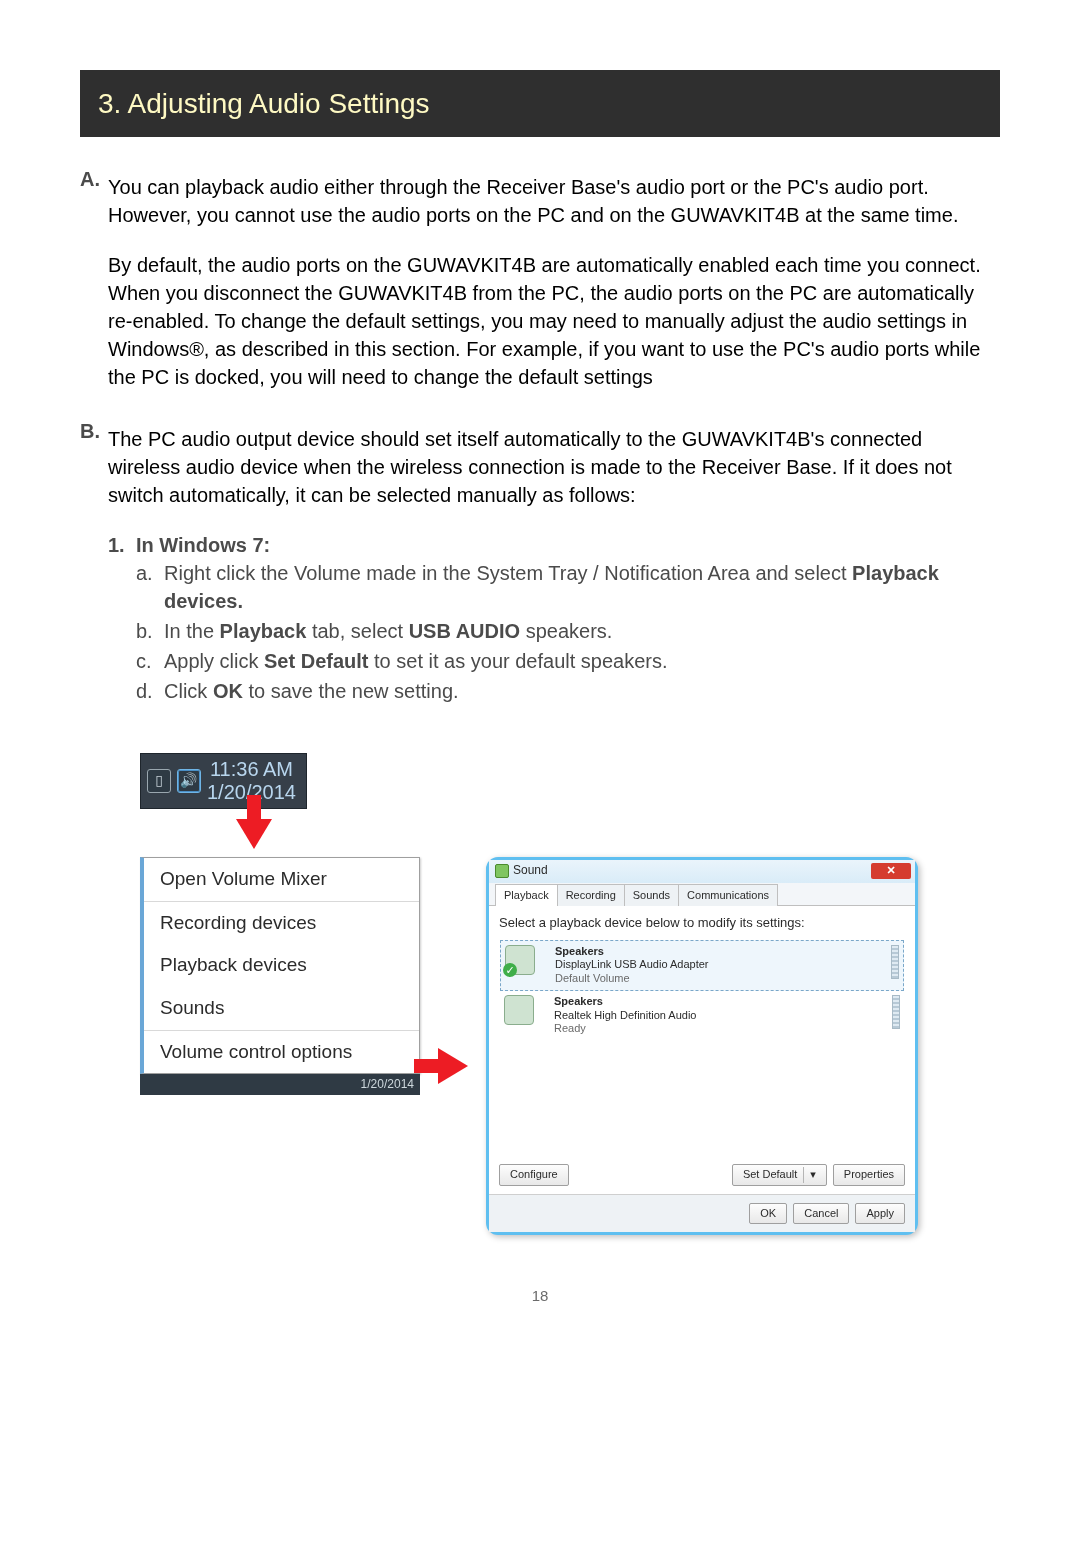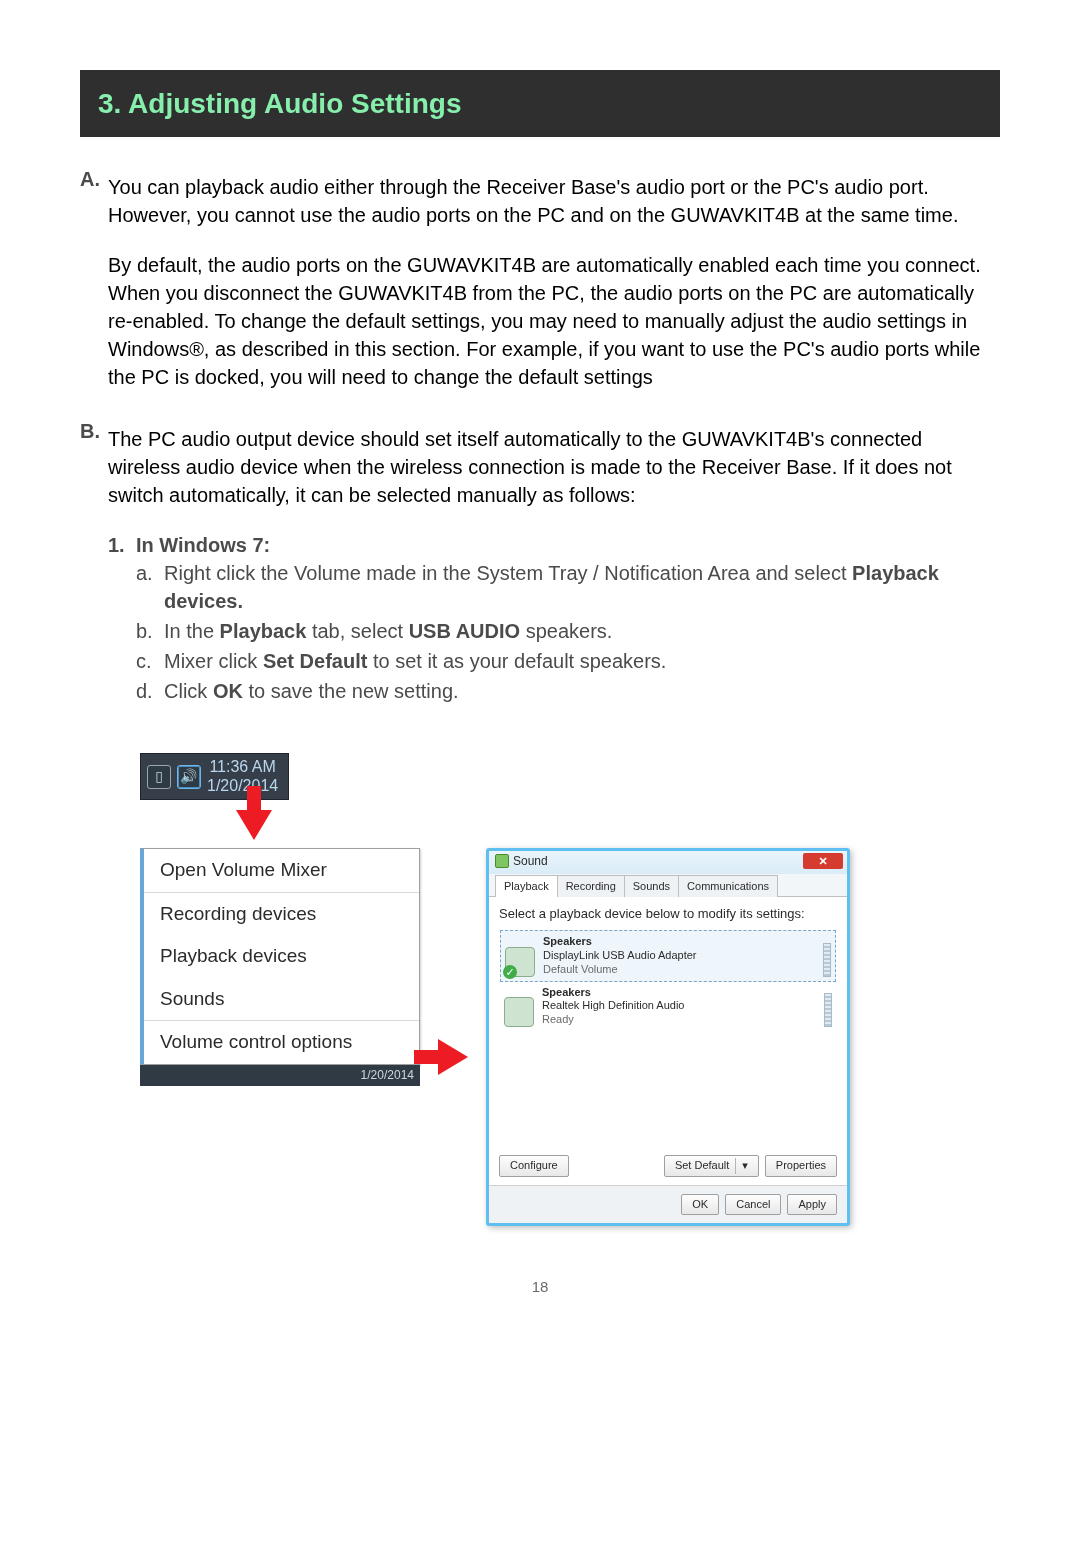--- a/index.html
+++ b/index.html
@@ -10,22 +10,22 @@
     margin: 0 auto;
     color: #4b4b4b;
     font-size: 20px;
     line-height: 1.4;
   }
   .page {
     padding: 70px 80px 40px 80px;
   }
   .section-header {
     background: #2f2f2f;
-    color: #86efac;
-    font-weight: bold;
+    color: #fef9c3;
+    font-weight: normal;
     font-size: 28px;
     padding: 14px 18px;
     margin-bottom: 28px;
   }
   .sub-a, .sub-b {
     margin-bottom: 26px;
   }
   .sub-label {
     font-weight: bold;
     color: #4b4b4b;
@@ -58,21 +58,21 @@
     border-radius: 3px;
     display: flex; align-items: center; justify-content: center;
     color: #c7d1d8;
     font-size: 14px;
     background: #2e3a44;
   }
   .tray-icon.selected {
     border-color: #6fb5e6;
     box-shadow: 0 0 0 1px #4a8ec5 inset;
   }
-  .tray-time { color: #b8d6ee; font-size: 16px; line-height: 1.15; text-align: center; }
+  .tray-time { color: #b8d6ee; font-size: 20px; line-height: 1.15; text-align: center; }
 
   .red-arrow-down {
     width: 0; height: 0;
     border-left: 18px solid transparent;
     border-right: 18px solid transparent;
     border-top: 30px solid #ed1c24;
     position: relative;
     margin: 10px 0 8px 96px;
   }
   .red-arrow-down::before {
@@ -118,23 +118,23 @@
   }
   .red-arrow-right::before {
     content: "";
     position: absolute;
     left: -54px; top: -7px;
     height: 14px; width: 26px;
     background: #ed1c24;
   }
 
   .sound-dlg {
-    width: 364px;
+    width: 432px;
     border: 3px solid #5fbff0;
-    border-radius: 3px;
+    border-radius: 12px;
     background: #f97316;
     font-size: 12px;
     color: #2b2b2b;
     box-shadow: 2px 2px 6px rgba(0,0,0,.25);
   }
   .titlebar {
     display: flex; align-items: center; justify-content: space-between;
     padding: 2px 4px 4px 6px;
     background: linear-gradient(#eaf4fb, #d9ecf8);
   }
@@ -166,22 +166,22 @@
     font-size: 11px;
     margin-right: -1px;
     position: relative;
     top: 1px;
   }
   .tab.active { background: #fff; font-weight: normal; }
   .dlg-body { padding: 8px 10px 2px; background: #fff; min-height: 250px; }
   .dlg-hint { font-size: 13px; margin-bottom: 6px; }
   .dev-list { border: 1px dashed transparent; }
   .dev-row {
-    display: flex; gap: 8px; padding: 4px 4px;
-    align-items: flex-end;
+    display: flex; gap: 20px; padding: 4px 4px;
+    align-items: flex-start;
   }
   .dev-row.selected { border: 1px dashed #7aa7c9; background: #eef6fc; }
   .dev-icon {
     width: 30px; height: 30px; border-radius: 4px;
     background: #cfe3d1;
     border: 1px solid #8aad8d;
     position: relative;
   }
   .dev-icon.check::after {
     content: "✓";
@@ -262,21 +262,21 @@
             <div class="list-row">
               <div class="list-marker">b.</div>
               <div class="list-body">
                 <span>In the </span><span class="bold">Playback</span><span> tab, select </span><span class="bold">USB AUDIO</span><span> speakers.</span>
               </div>
             </div>
 
             <div class="list-row">
               <div class="list-marker">c.</div>
               <div class="list-body">
-                <span>Mixer click </span><span class="bold">Set Default</span><span> to set it as your default speakers.</span>
+                <span>Apply click </span><span class="bold">Set Default</span><span> to set it as your default speakers.</span>
               </div>
             </div>
 
             <div class="list-row">
               <div class="list-marker">d.</div>
               <div class="list-body">
                 <span>Click </span><span class="bold">OK</span><span> to save the new setting.</span>
               </div>
             </div>
           </div>

